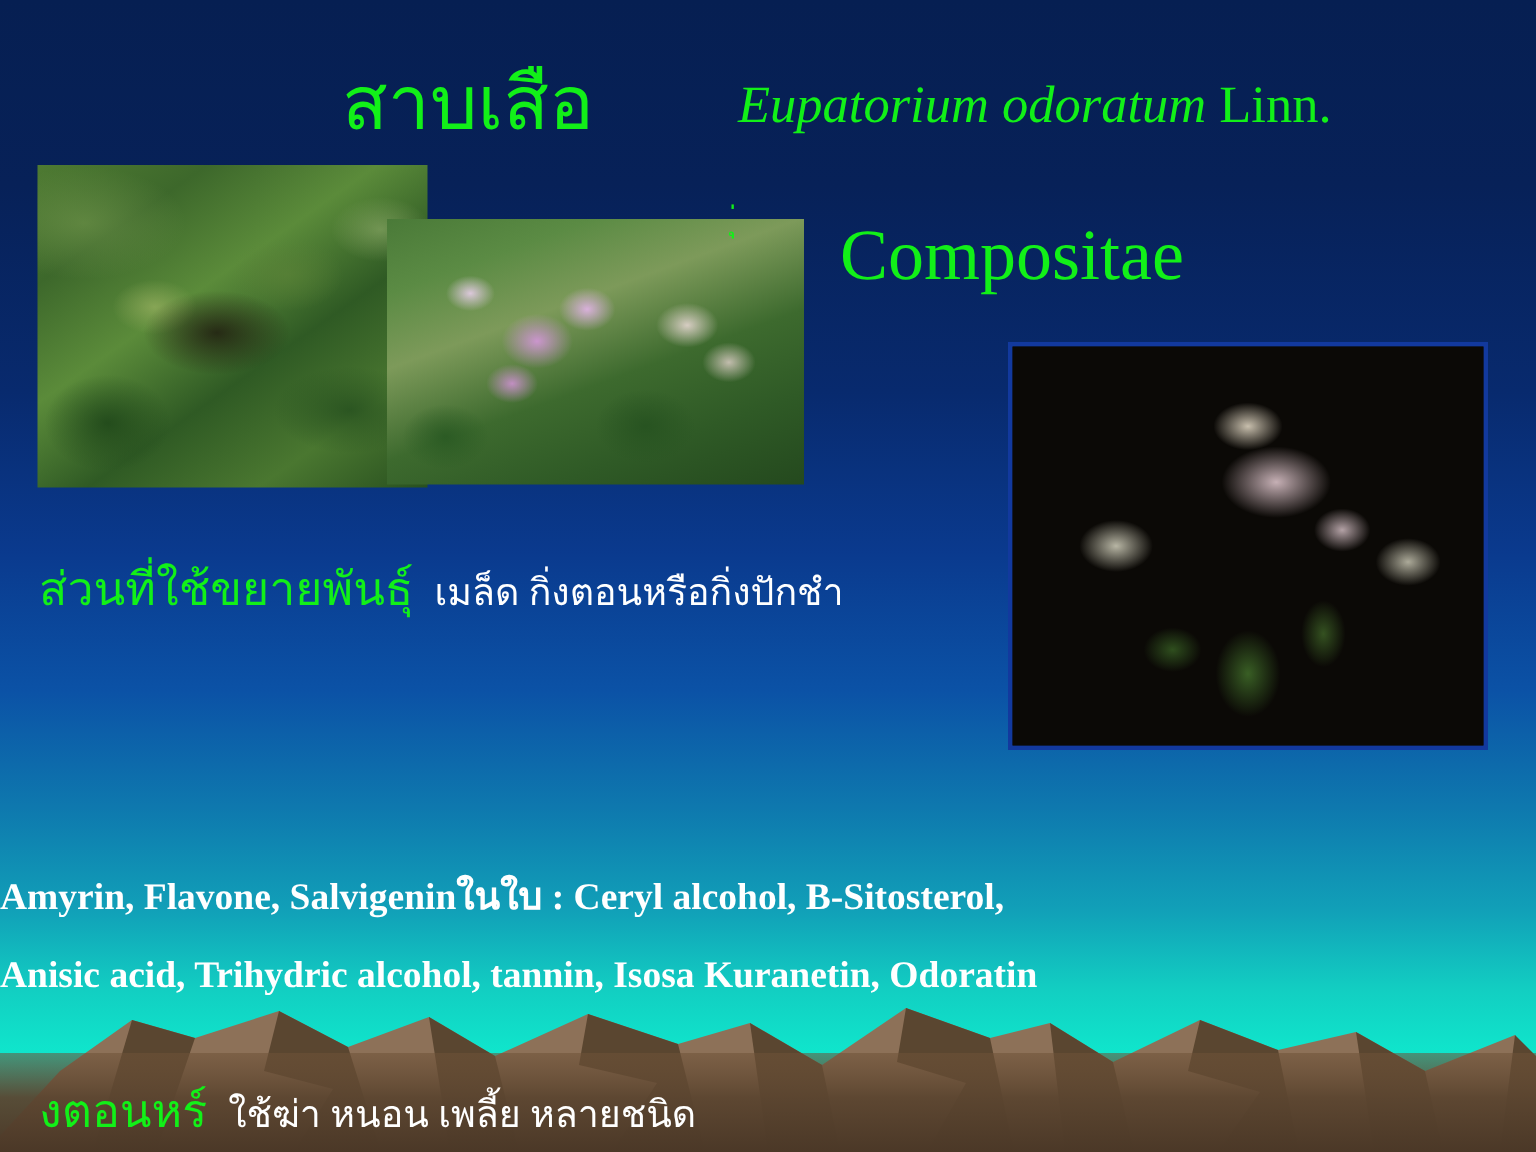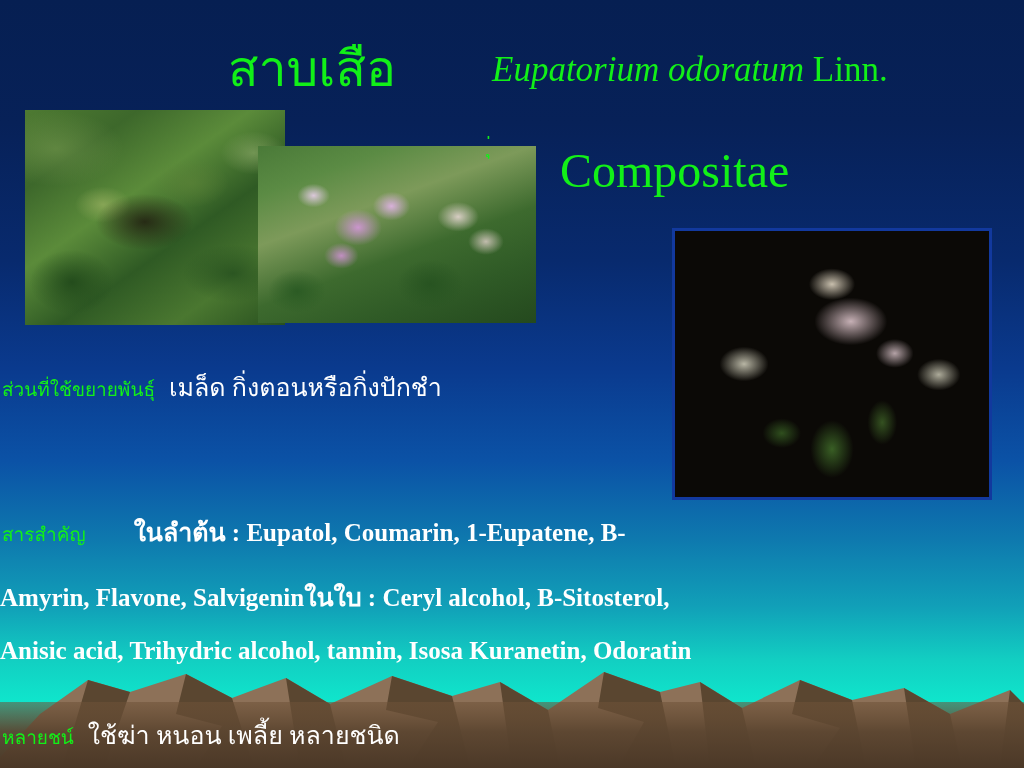--- a/index.html
+++ b/index.html
@@ -123,21 +123,21 @@
     top: 143px;
     font-size: 48px;
   }
   .family-mark {
     left: 491px;
     top: 128px;
     font-size: 22px;
   }
 
   .row { position: absolute; white-space: nowrap; }
-  .row .lbl { color: #12f018; font-size: 19px; }
+  .row .lbl { color: #12f018; font-size: 31px; margin-left: 24px; }
   .row .val { color: #ffffff; font-size: 25px; margin-top: 22px; }
 
   .row-propagate { left: 2px; top: 367px; }
   .row-propagate .val { padding-left: 14px; }
 
   .row-useful { left: 2px; top: 430px; }
   .row-useful .val { padding-left: 22px; }
 
   .row-chem { left: 2px; top: 512px; }
   .row-chem .val { padding-left: 48px; }
@@ -200,25 +200,22 @@
 
   <div class="txt family-mark green">ุ่</div>
 
   <div class="txt family green">Compositae</div>
 
   <div class="row row-propagate">
     <span class="lbl">ส่วนที่ใช้ขยายพันธุ์</span><span class="val">เมล็ด กิ่งตอนหรือกิ่งปักชำ</span>
   </div>
 
 
-  <div class="row row-chem">
-    <span class="lbl">สารสำคัญ</span><span class="val bold">ในลำต้น : Eupatol, Coumarin, 1-Eupatene, B-</span>
-  </div>
 
   <div class="txt chem-line chem-line-2">Amyrin, Flavone, Salvigeninในใบ : Ceryl alcohol, B-Sitosterol,</div>
 
   <div class="txt chem-line chem-line-3">Anisic acid, Trihydric alcohol, tannin, Isosa Kuranetin, Odoratin</div>
 
   <div class="row row-benefit">
-    <span class="lbl">หลายชน์</span><span class="val">ใช้ฆ่า หนอน เพลี้ย หลายชนิด</span>
+    <span class="lbl">งตอนหร์</span><span class="val">ใช้ฆ่า หนอน เพลี้ย หลายชนิด</span>
   </div>
 
 </div>
 
 </body></html>

